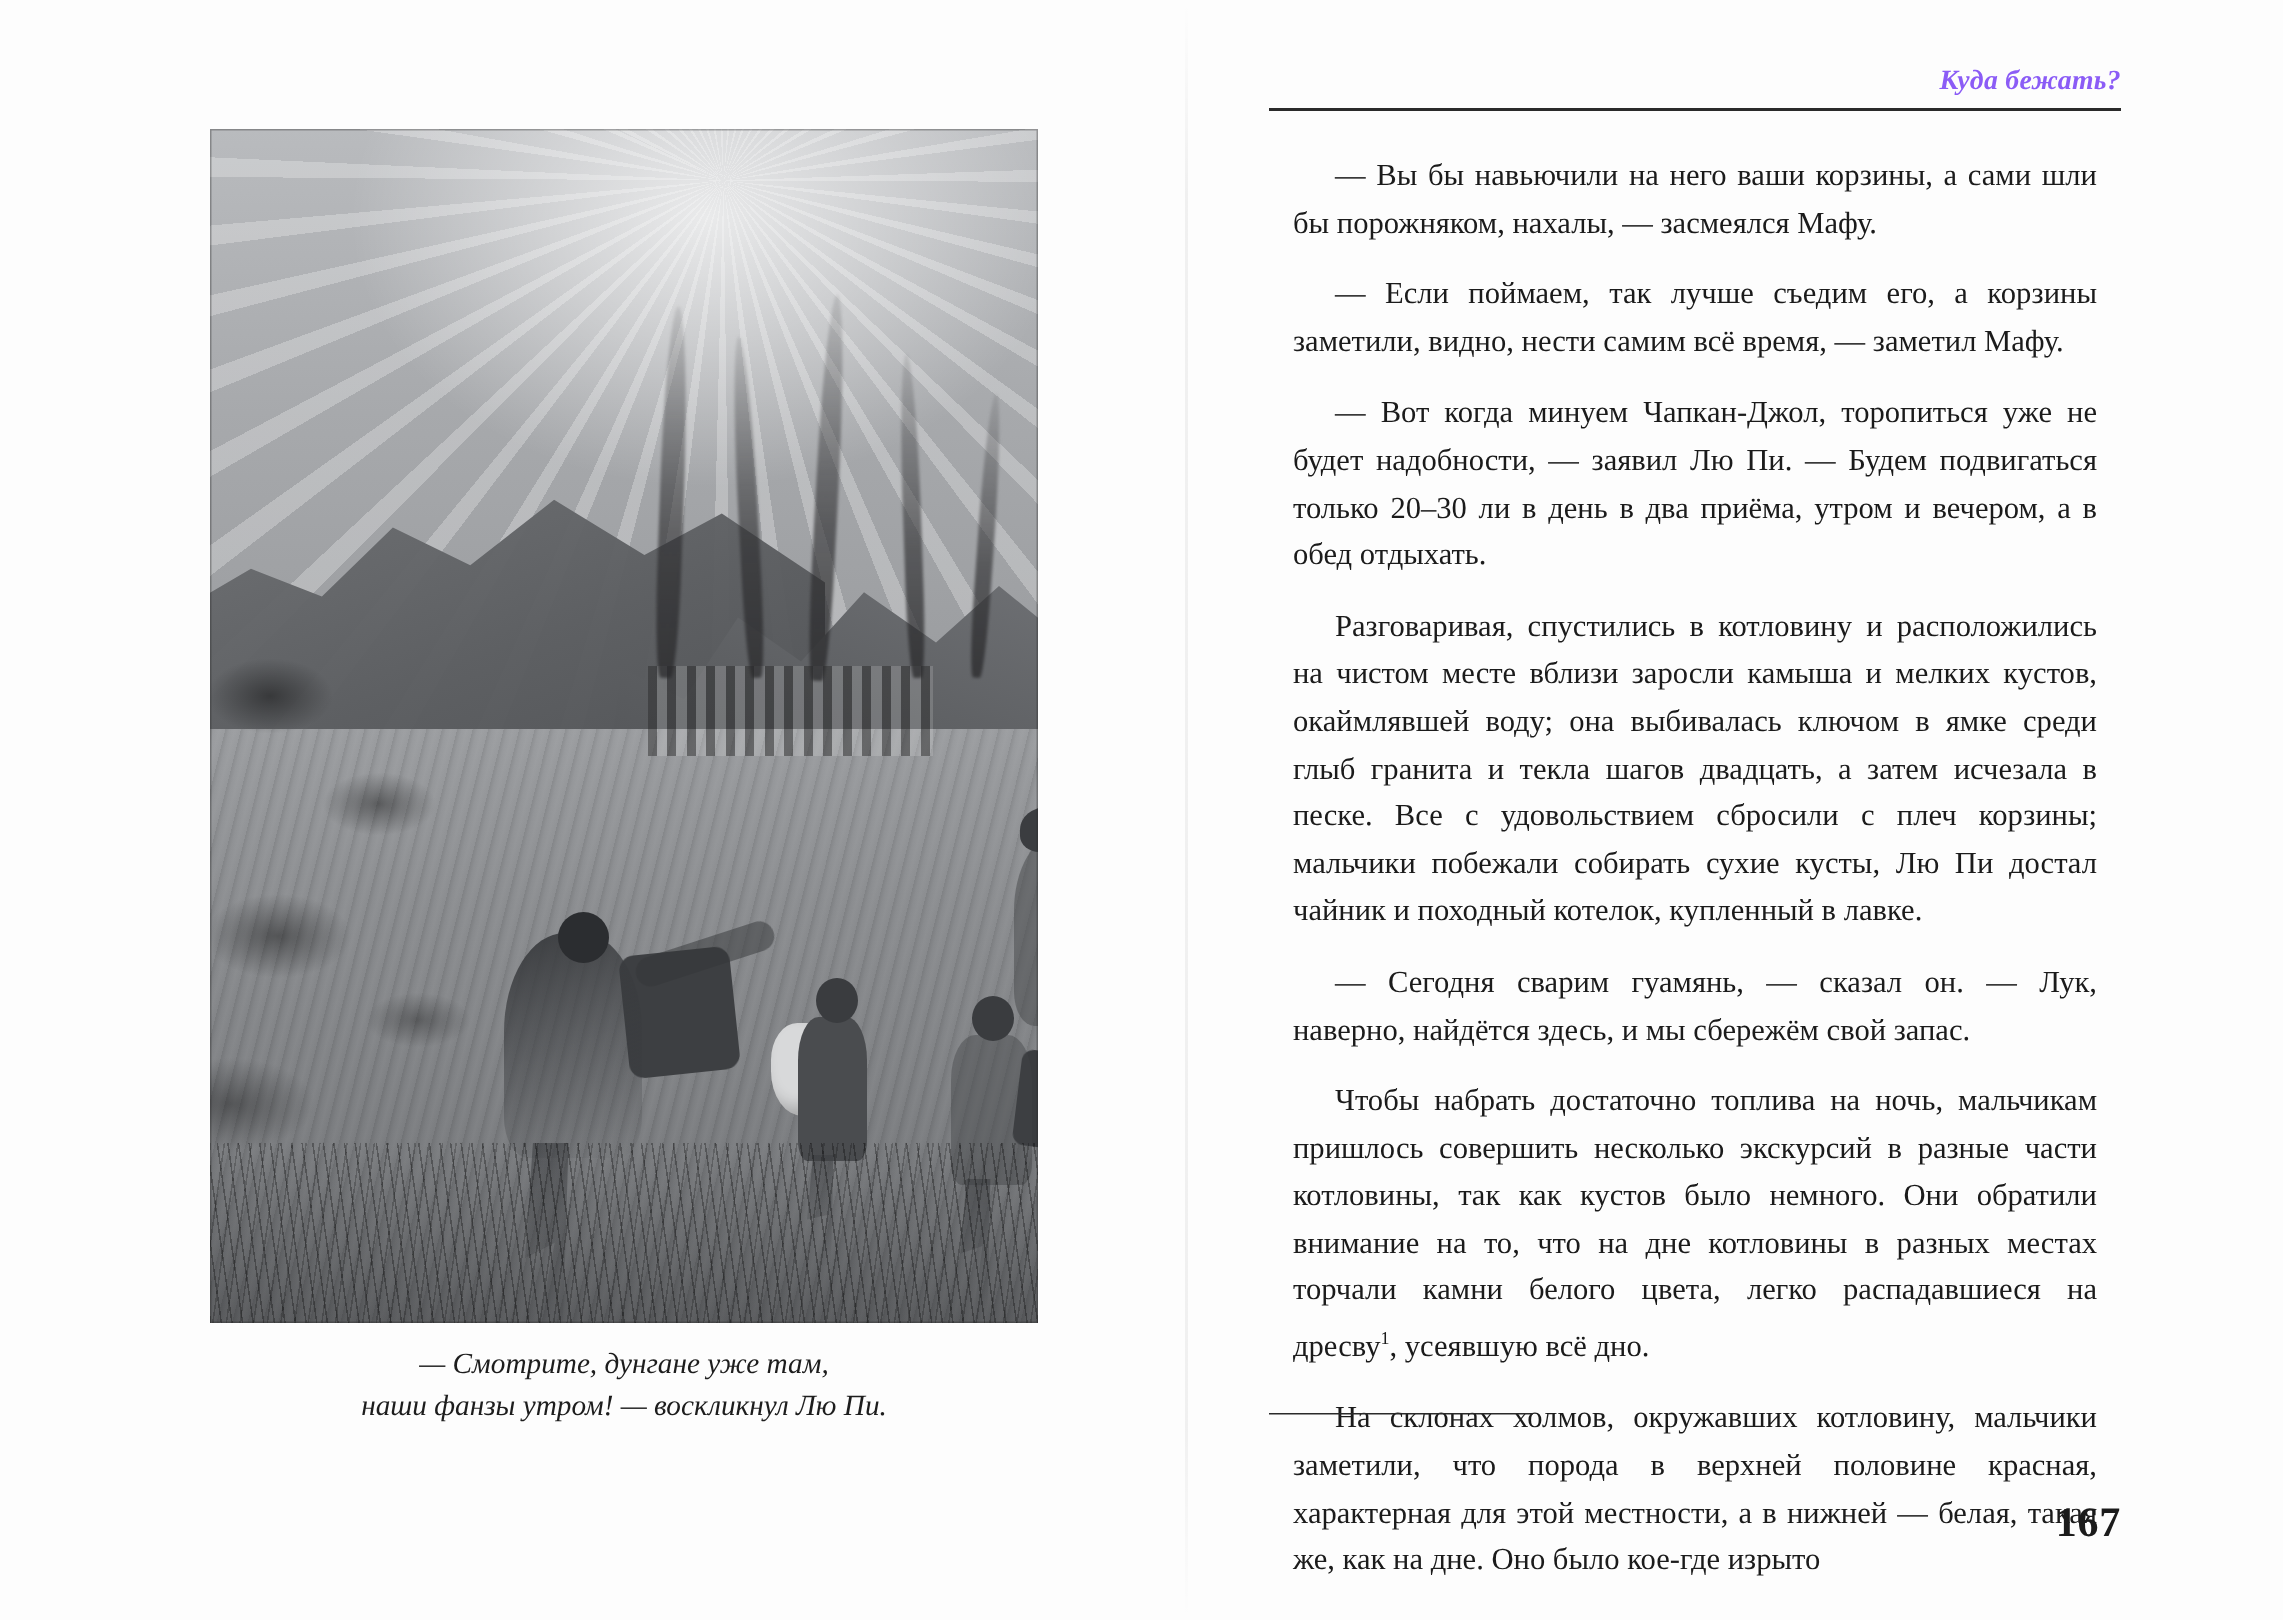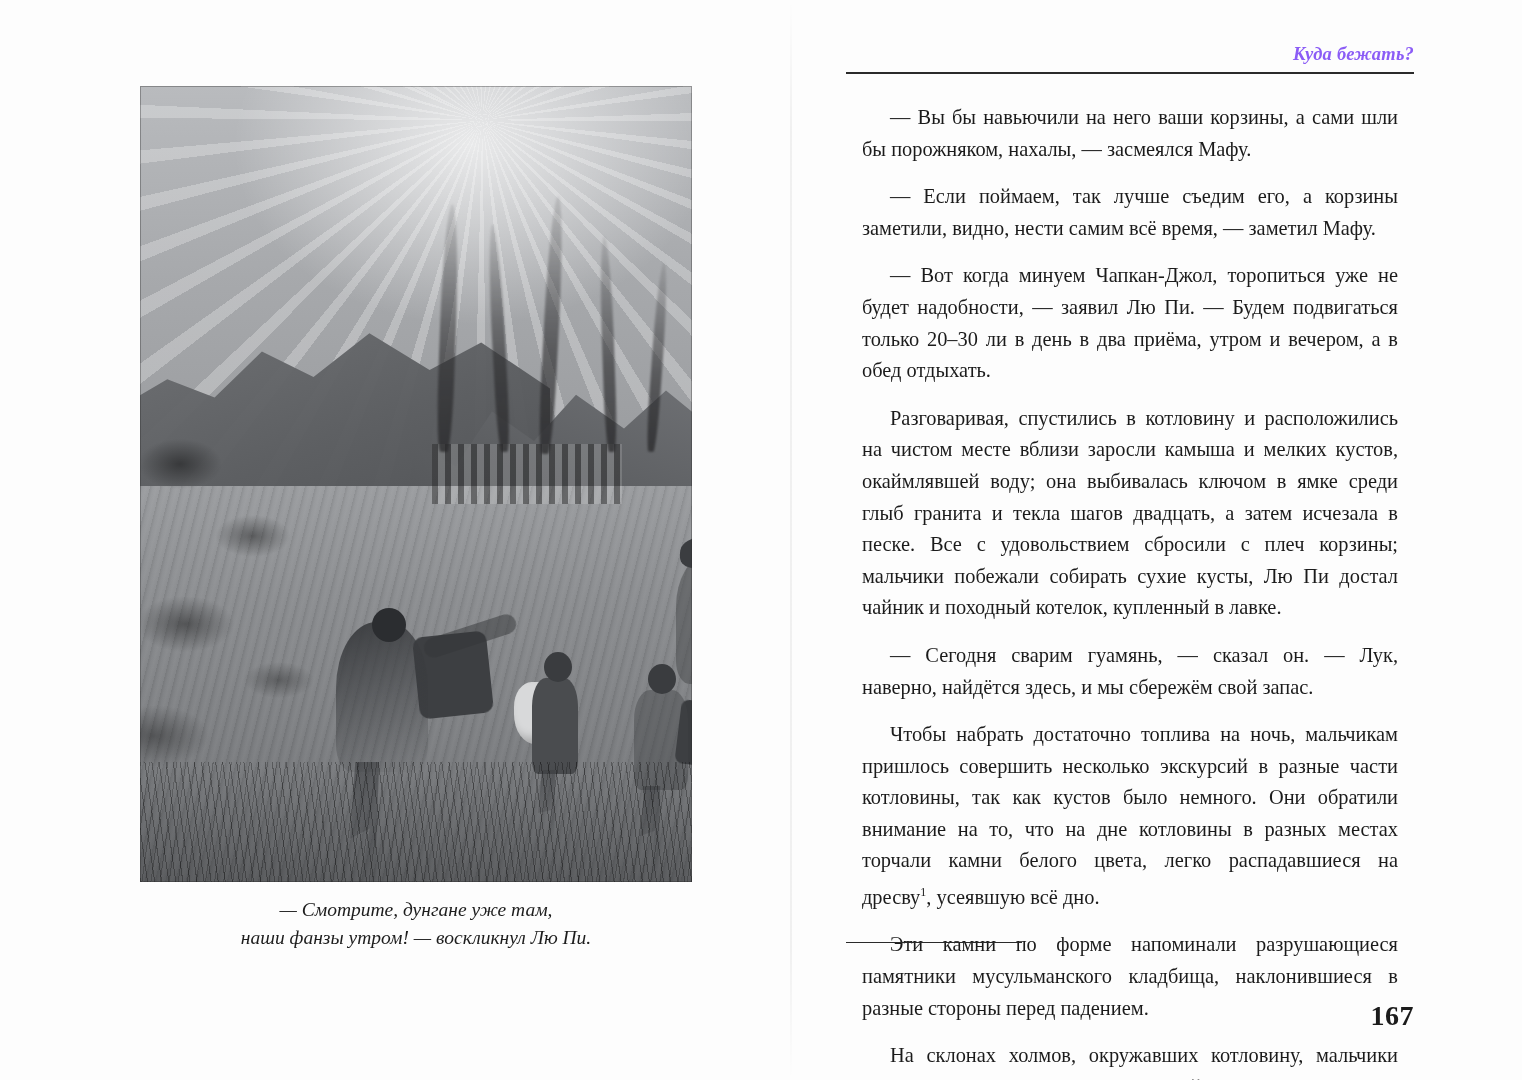--- a/index.html
+++ b/index.html
@@ -321,21 +321,20 @@
     <div class="running-head">Куда бежать?</div>
     <div class="head-rule"></div>
 
     <div class="body-col">
       <p>— Вы бы навьючили на него ваши корзины, а сами шли бы порожняком, нахалы, — засмеялся Мафу.</p>
       <p>— Если поймаем, так лучше съедим его, а корзины заметили, видно, нести самим всё время, — заметил Мафу.</p>
       <p>— Вот когда минуем Чапкан-Джол, торопиться уже не будет надобности, — заявил Лю Пи. — Будем подвигаться только 20–30 ли в день в два приёма, утром и вечером, а в обед отдыхать.</p>
       <p>Разговаривая, спустились в котловину и расположились на чистом месте вблизи заросли камыша и мелких кустов, окаймлявшей воду; она выбивалась ключом в ямке среди глыб гранита и текла шагов двадцать, а затем исчезала в песке. Все с удовольствием сбросили с плеч корзины; мальчики побежали собирать сухие кусты, Лю Пи достал чайник и походный котелок, купленный в лавке.</p>
       <p>— Сегодня сварим гуамянь, — сказал он. — Лук, наверно, найдётся здесь, и мы сбережём свой запас.</p>
       <p><span>Чтобы набрать достаточно топлива на ночь, мальчикам пришлось совершить несколько экскурсий в разные части котловины, так как кустов было немного. Они обратили внимание на то, что на дне котловины в разных местах торчали камни белого цвета, легко распадавшиеся на дресву</span><sup class="fnref">1</sup><span>, усеявшую всё дно.</span></p>
-      <p>Эти камни по форме напоминали разрушающиеся памятники мусульманского кладбища, наклонившиеся в разные стороны перед падением.</p>
       <p>На склонах холмов, окружавших котловину, мальчики заметили, что порода в верхней половине красная, характерная для этой местности, а в нижней — белая, такая же, как на дне. Оно было кое-где изрыто</p>
     </div>
 
     <div class="footnote-rule"></div>
 
     <div class="folio">167</div>
   </div>
 
 </div>
 

